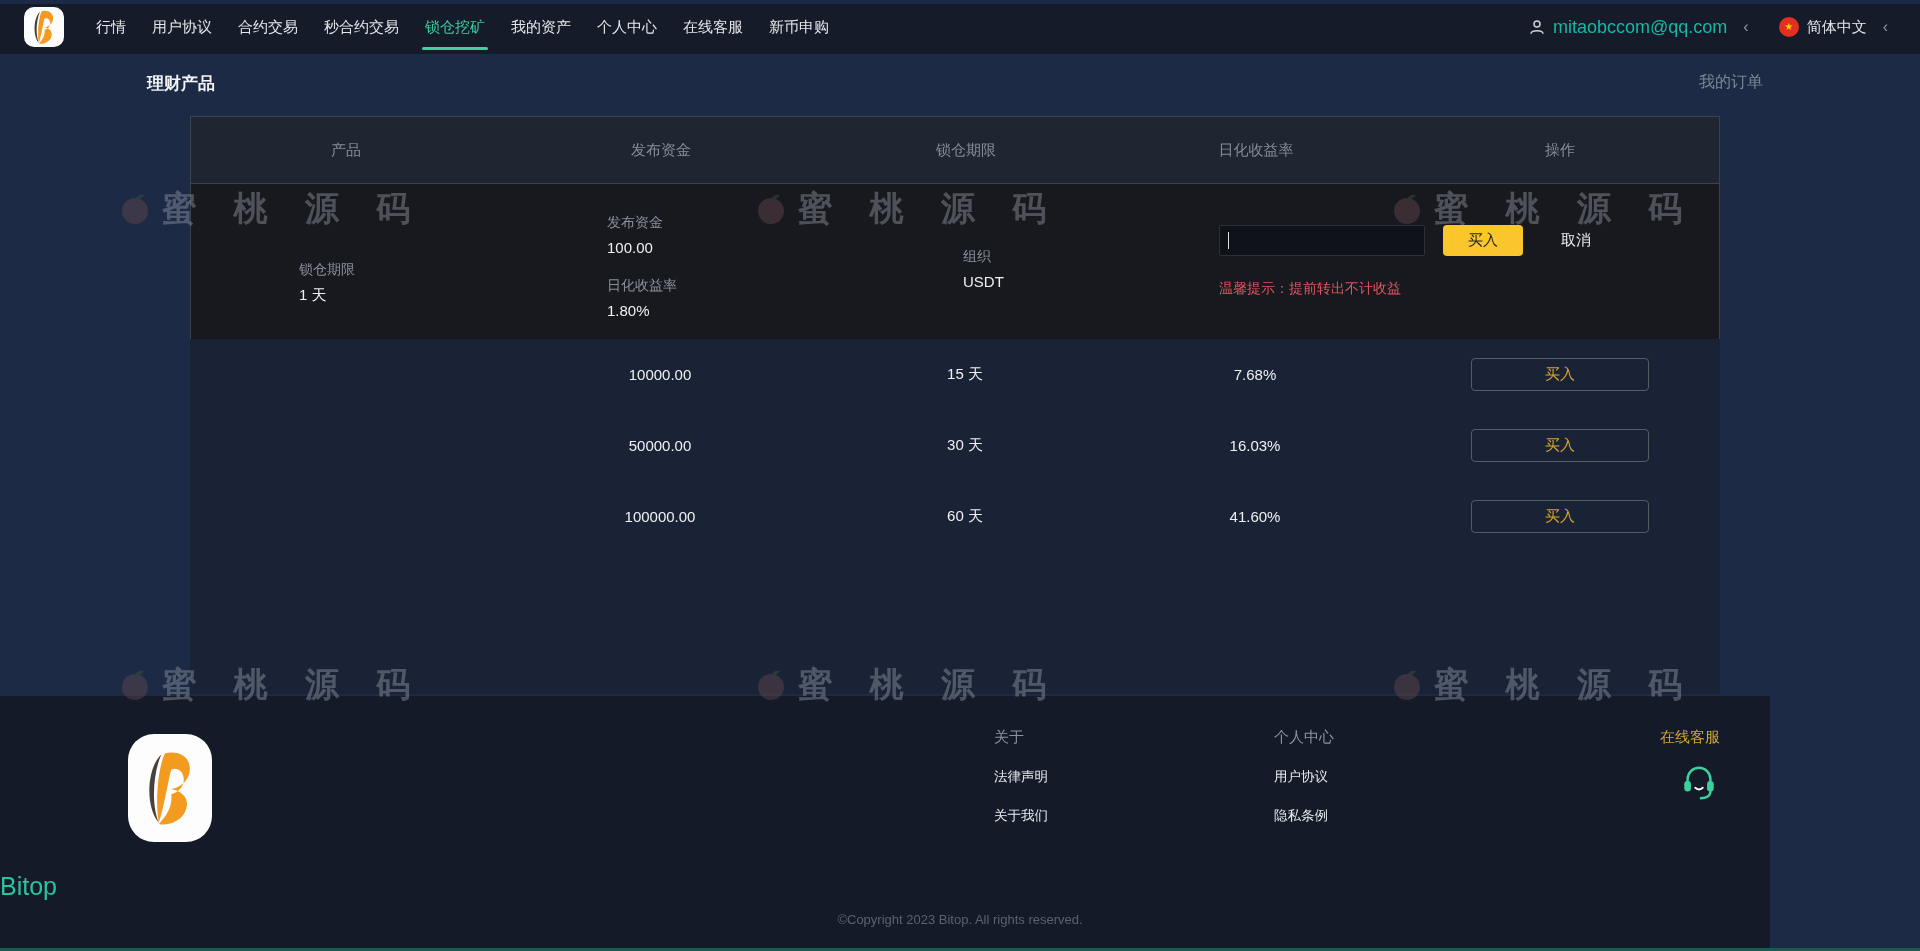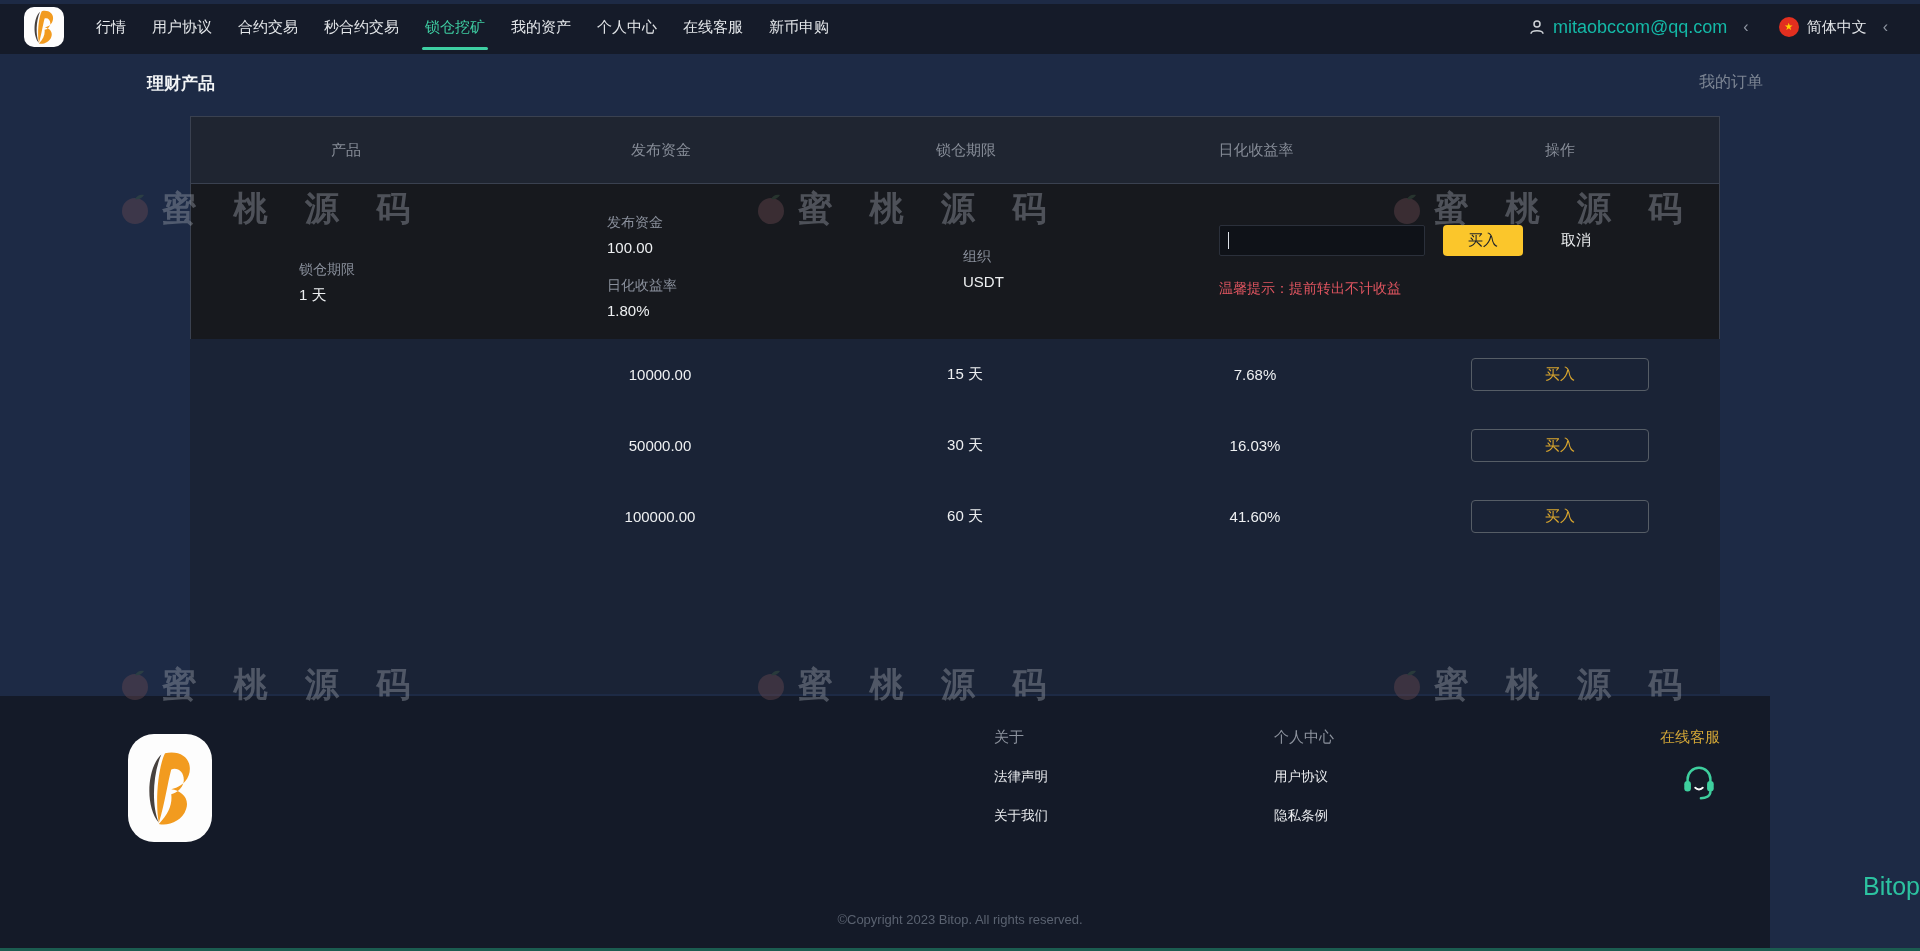--- a/index.html
+++ b/index.html
@@ -108,21 +108,21 @@
   .fcol { position:absolute; top:32px; }
   .fcol-about { left:994px; }
   .fcol-terms { left:1274px; }
   .fcol-head { font-size:15px; color:#8d939e; }
   .flink { font-size:13.5px; color:#e8eaed; margin-top:21px; cursor:pointer; }
   .service-label {
     position:absolute; left:1660px; top:32px; font-size:15px; color:#d2a637; cursor:pointer;
   }
   .headset { position:absolute; left:1680px; top:66px; cursor:pointer; }
   .brand {
-    position:absolute; left:0; width:1920px; top:176px; text-align:right;
+    position:absolute; left:0; width:1920px; top:176px; text-align:left;
     font-size:25px; color:#2cc2a0;
   }
   .copyright {
     position:absolute; left:0; width:1920px; top:216px; text-align:center;
     font-size:13px; color:#5a6270;
   }
   .bottom-strip { position:absolute; left:0; bottom:0; width:1920px; height:3px; background:#1b5c50; }
 </style>
 </head>
 <body>

